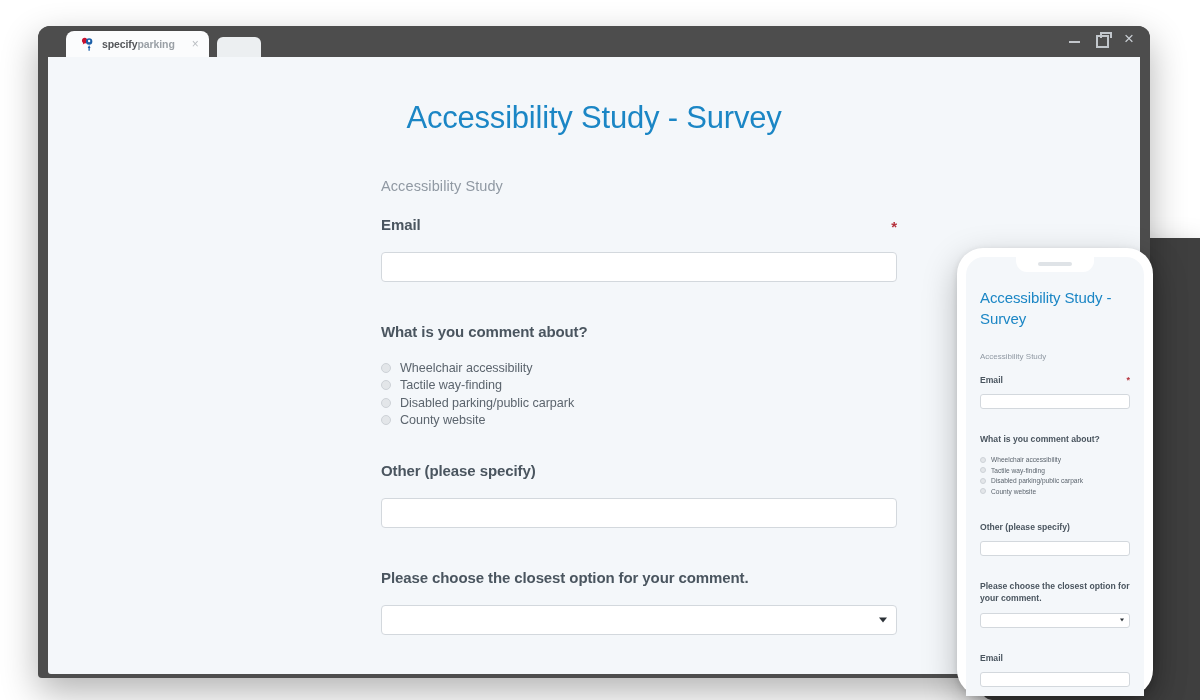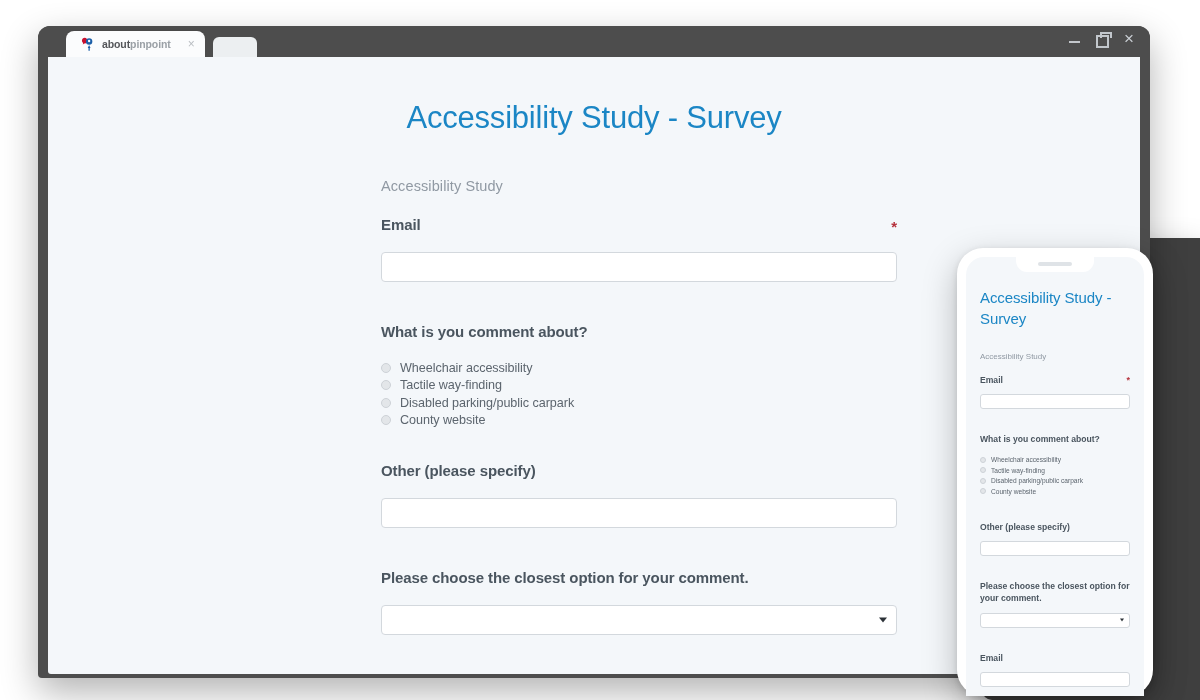--- a/index.html
+++ b/index.html
@@ -344,21 +344,21 @@
       <div class="browser-tab">
         <span class="pin-logo">
           <svg width="15" height="15" viewBox="0 0 24 24">
             <path d="M7.6 1.2c-2.5 0-4.5 2-4.5 4.5 0 1.6 0.8 3 2 3.8l-0.6 2.3 2.4-1.4c0.2 0 0.4 0.1 0.7 0.1 2.5 0 4.5-2 4.5-4.5S10.1 1.2 7.6 1.2z" fill="#c8102e"></path>
             <circle cx="14.6" cy="7.2" r="5.1" fill="#1b5fa8"></circle>
             <circle cx="14.6" cy="6.3" r="1.9" fill="#ffffff"></circle>
             <path d="M14.6 12.8 L12.4 17.5 L16.8 17.5 Z" fill="#1b5fa8"></path>
             <rect x="13.6" y="17" width="2" height="5" fill="#1b5fa8"></rect>
           </svg>
         </span>
-        <span class="tab-title"><span class="b">about</span><span class="g">pinpoint</span></span>
+        <span class="tab-title"><span class="b">specify</span><span class="g">parking</span></span>
         <span class="tab-close">×</span>
       </div>
       <div class="tab-ghost"></div>
     </div>
 
     <div class="win-controls">
       <span class="wc wc-min"></span>
       <span class="wc wc-max"></span>
       <span class="wc-close">×</span>
     </div>

